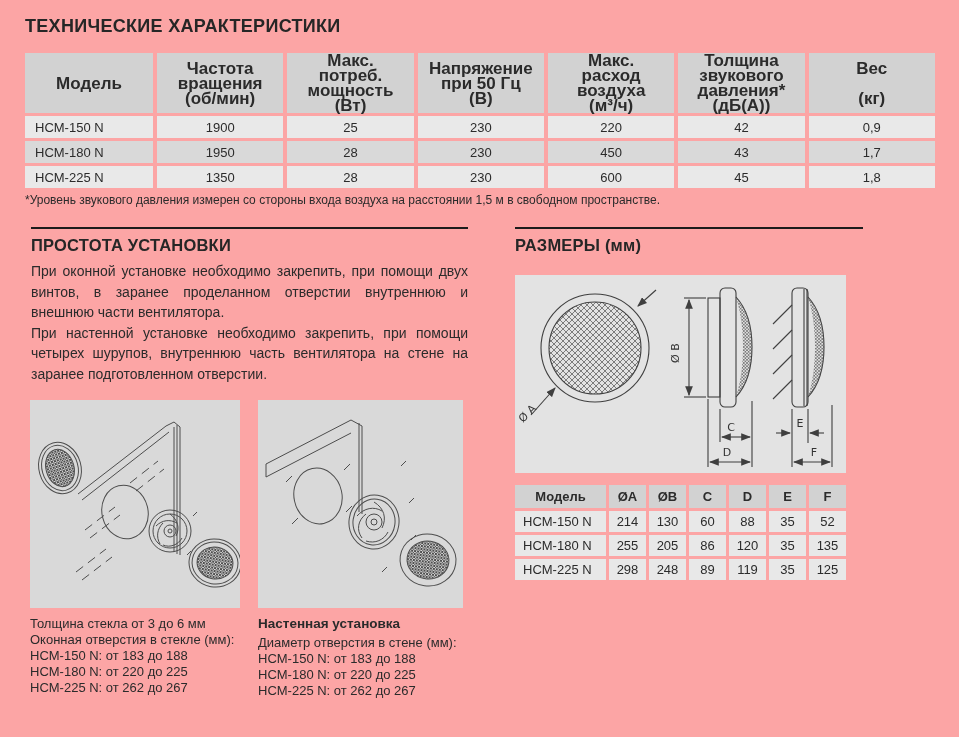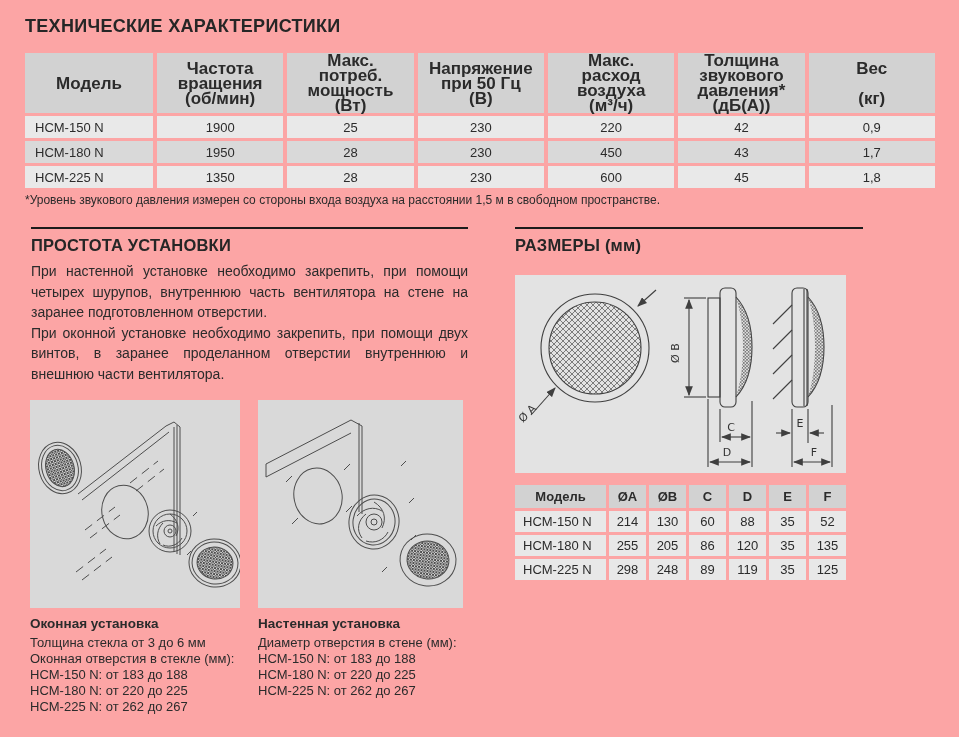--- a/index.html
+++ b/index.html
@@ -131,22 +131,22 @@
         <td>1,8</td>
       </tr>
     </tbody>
   </table>
 
   <div class="footnote">*Уровень звукового давления измерен со стороны входа воздуха на расстоянии 1,5 м в свободном пространстве.</div>
 
   <div class="rule rule-left"></div>
   <h2 class="h2" id="install-heading">ПРОСТОТА УСТАНОВКИ</h2>
   <div class="install-text">
+    <p>При оконной установке необходимо закрепить, при помощи двух винтов, в заранее проделанном отверстии внутреннюю и внешнюю части вентилятора.</p>
     <p>При настенной установке необходимо закрепить, при помощи четырех шурупов, внутреннюю часть вентилятора на стене на заранее подготовленном отверстии.</p>
-    <p>При оконной установке необходимо закрепить, при помощи двух винтов, в заранее проделанном отверстии внутреннюю и внешнюю части вентилятора.</p>
   </div>
 
   <div class="fig" id="fig-window">
     <svg viewBox="0 0 210 208">
       <defs>
         <pattern id="gm1" width="3" height="3" patternUnits="userSpaceOnUse">
           <path d="M0,3 L3,0 M0,0 L3,3" stroke="#3d3d3d" stroke-width="0.9"></path>
         </pattern>
       </defs>
       <g stroke="#4d4d4d" fill="none" stroke-width="1">
@@ -231,21 +231,20 @@
           <line x1="151" y1="103" x2="156" y2="98"></line>
           <line x1="153" y1="140" x2="158" y2="135"></line>
           <line x1="124" y1="172" x2="129" y2="167"></line>
           <line x1="143" y1="66" x2="148" y2="61"></line>
         </g>
       </g>
     </svg>
   </div>
 
   <div class="caption" id="cap-window">
-    <div class="cap-title">Оконная установка</div>
     <div>Толщина стекла от 3 до 6 мм</div>
     <div>Оконная отверстия в стекле (мм):</div>
     <div>HCM-150 N:  от 183 до 188</div>
     <div>HCM-180 N:  от 220 до 225</div>
     <div>HCM-225 N:  от 262 до 267</div>
   </div>
   <div class="caption" id="cap-wall">
     <div class="cap-title">Настенная установка</div>
     <div>Диаметр отверстия в стене (мм):</div>
     <div>HCM-150 N:  от 183 до 188</div>

